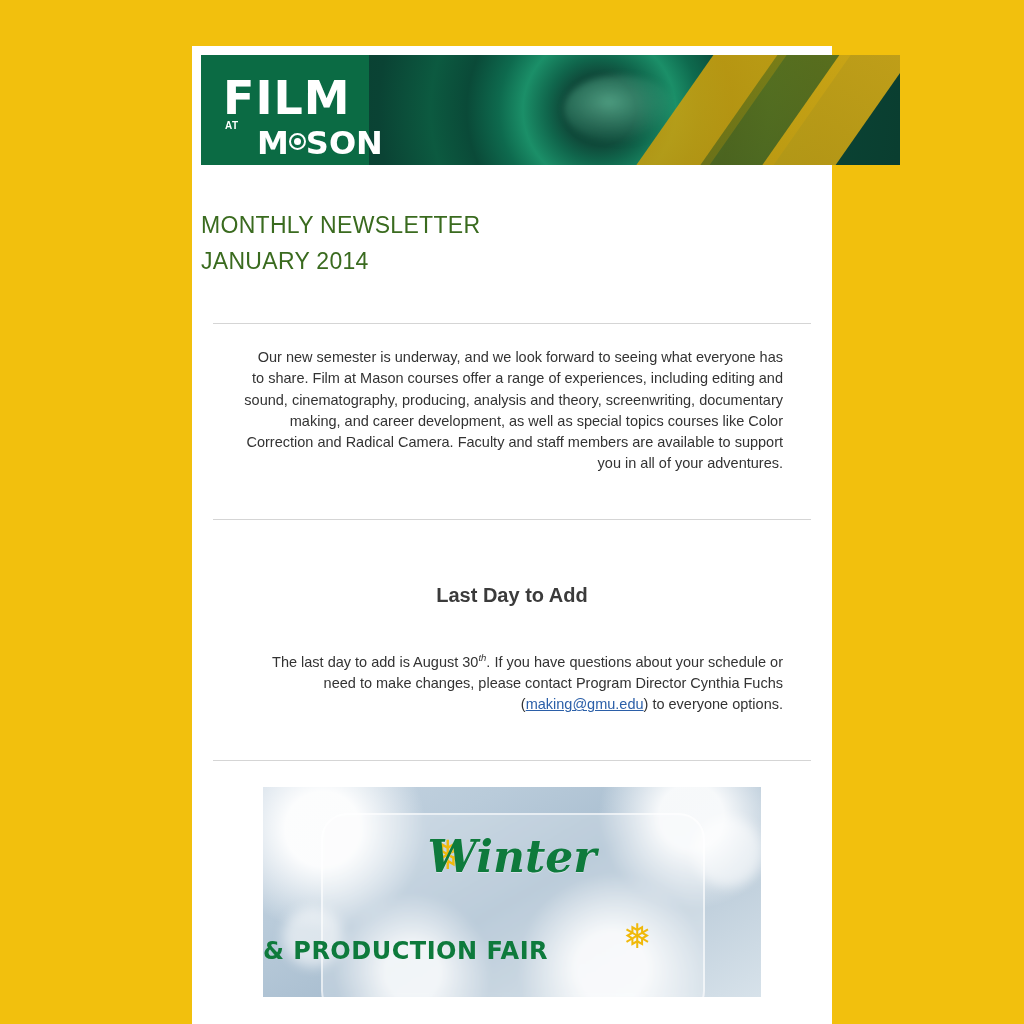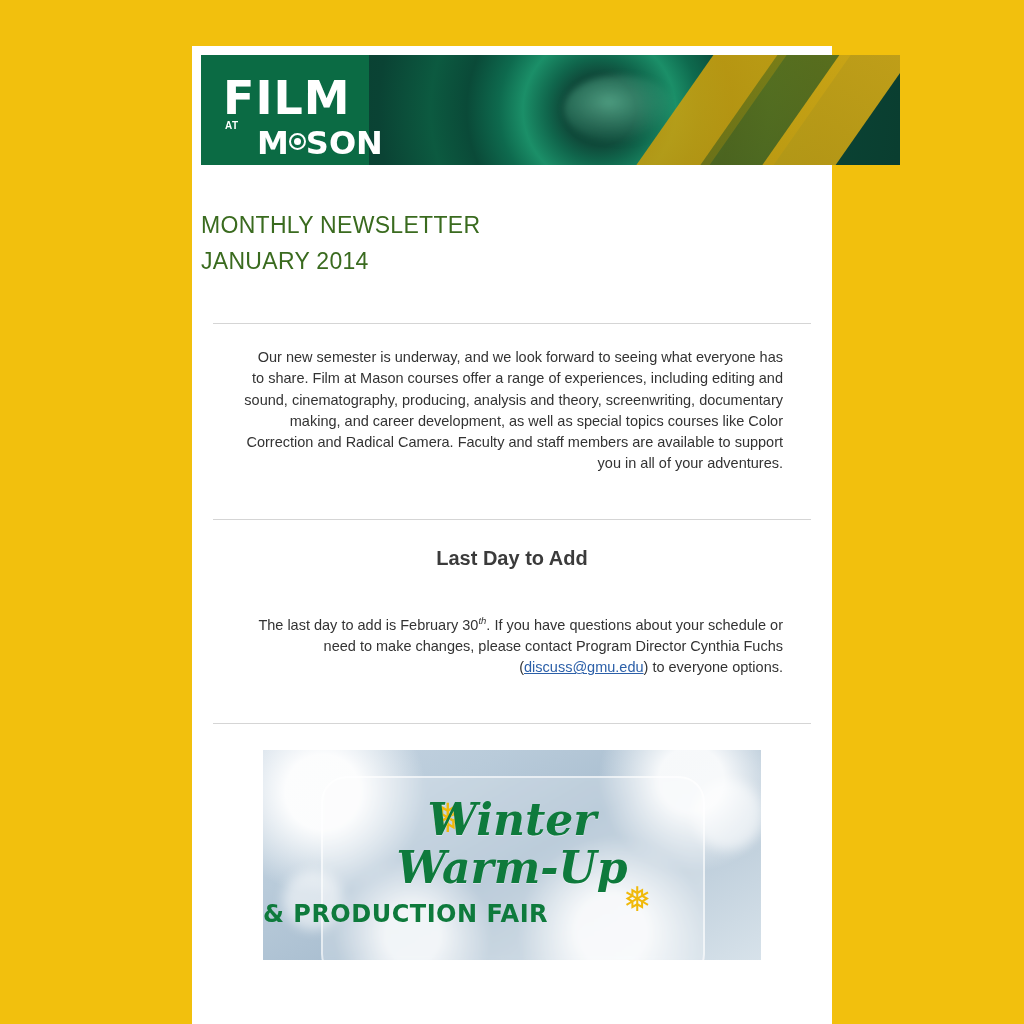--- a/index.html
+++ b/index.html
@@ -131,21 +131,21 @@
 
   section { padding: 0 32px; }
 
   .section-heading {
     text-align: center;
     color: #3b3b3b;
     font-size: 20px;
     font-weight: bold;
     margin: 40px 0 0 0;
   }
-  .heading-gap-lg { margin-top: 27px; }
+  .heading-gap-lg { margin-top: 64px; }
 
   .body-text {
     color: #333333;
     font-size: 14.5px;
     line-height: 21.3px;
     margin: 23px 0 0 0;
     padding: 0 8px 0 9px;
     text-align: right;
   }
   .body-text.spaced { margin-top: 40px; }
@@ -255,32 +255,31 @@
   <div class="divider"></div>
 
   <section>
     <p class="body-text">Our new semester is underway, and we look forward to seeing what everyone has to share. Film at Mason courses offer a range of experiences, including editing and sound, cinematography, producing, analysis and theory, screenwriting, documentary making, and career development, as well as special topics courses like Color Correction and Radical Camera. Faculty and staff members are available to support you in all of your adventures.</p>
   </section>
 
   <div class="divider"></div>
 
   <section>
     <h2 class="section-heading heading-gap-lg">Last Day to Add</h2>
-    <p class="body-text spaced"><span>The last day to add is February 30</span><sup>th</sup><span>. If you have questions about your schedule or need to make changes, please contact Program Director Cynthia Fuchs (</span><a class="link" href="#">discuss@gmu.edu</a><span>) to everyone options.</span></p>
+    <p class="body-text spaced"><span>The last day to add is August 30</span><sup>th</sup><span>. If you have questions about your schedule or need to make changes, please contact Program Director Cynthia Fuchs (</span><a class="link" href="#">making@gmu.edu</a><span>) to everyone options.</span></p>
   </section>
 
   <div class="divider"></div>
 
   <div class="winter-wrap">
     <div class="winter-bg"></div>
     <div class="winter-flakeblur" style="left:20px;top:120px;width:60px;height:60px;"></div>
     <div class="winter-flakeblur" style="left:430px;top:30px;width:70px;height:70px;"></div>
     <div class="winter-card"></div>
     <div class="snowflake flake-1">❅</div>
     <div class="snowflake flake-2">❅</div>
     <div class="winter-text">
       <div>Winter</div>
-      <div>Warm-Up</div>
     </div>
     <div class="winter-sub">&amp; PRODUCTION FAIR</div>
   </div>
 
 </div>
 
 </body></html>

